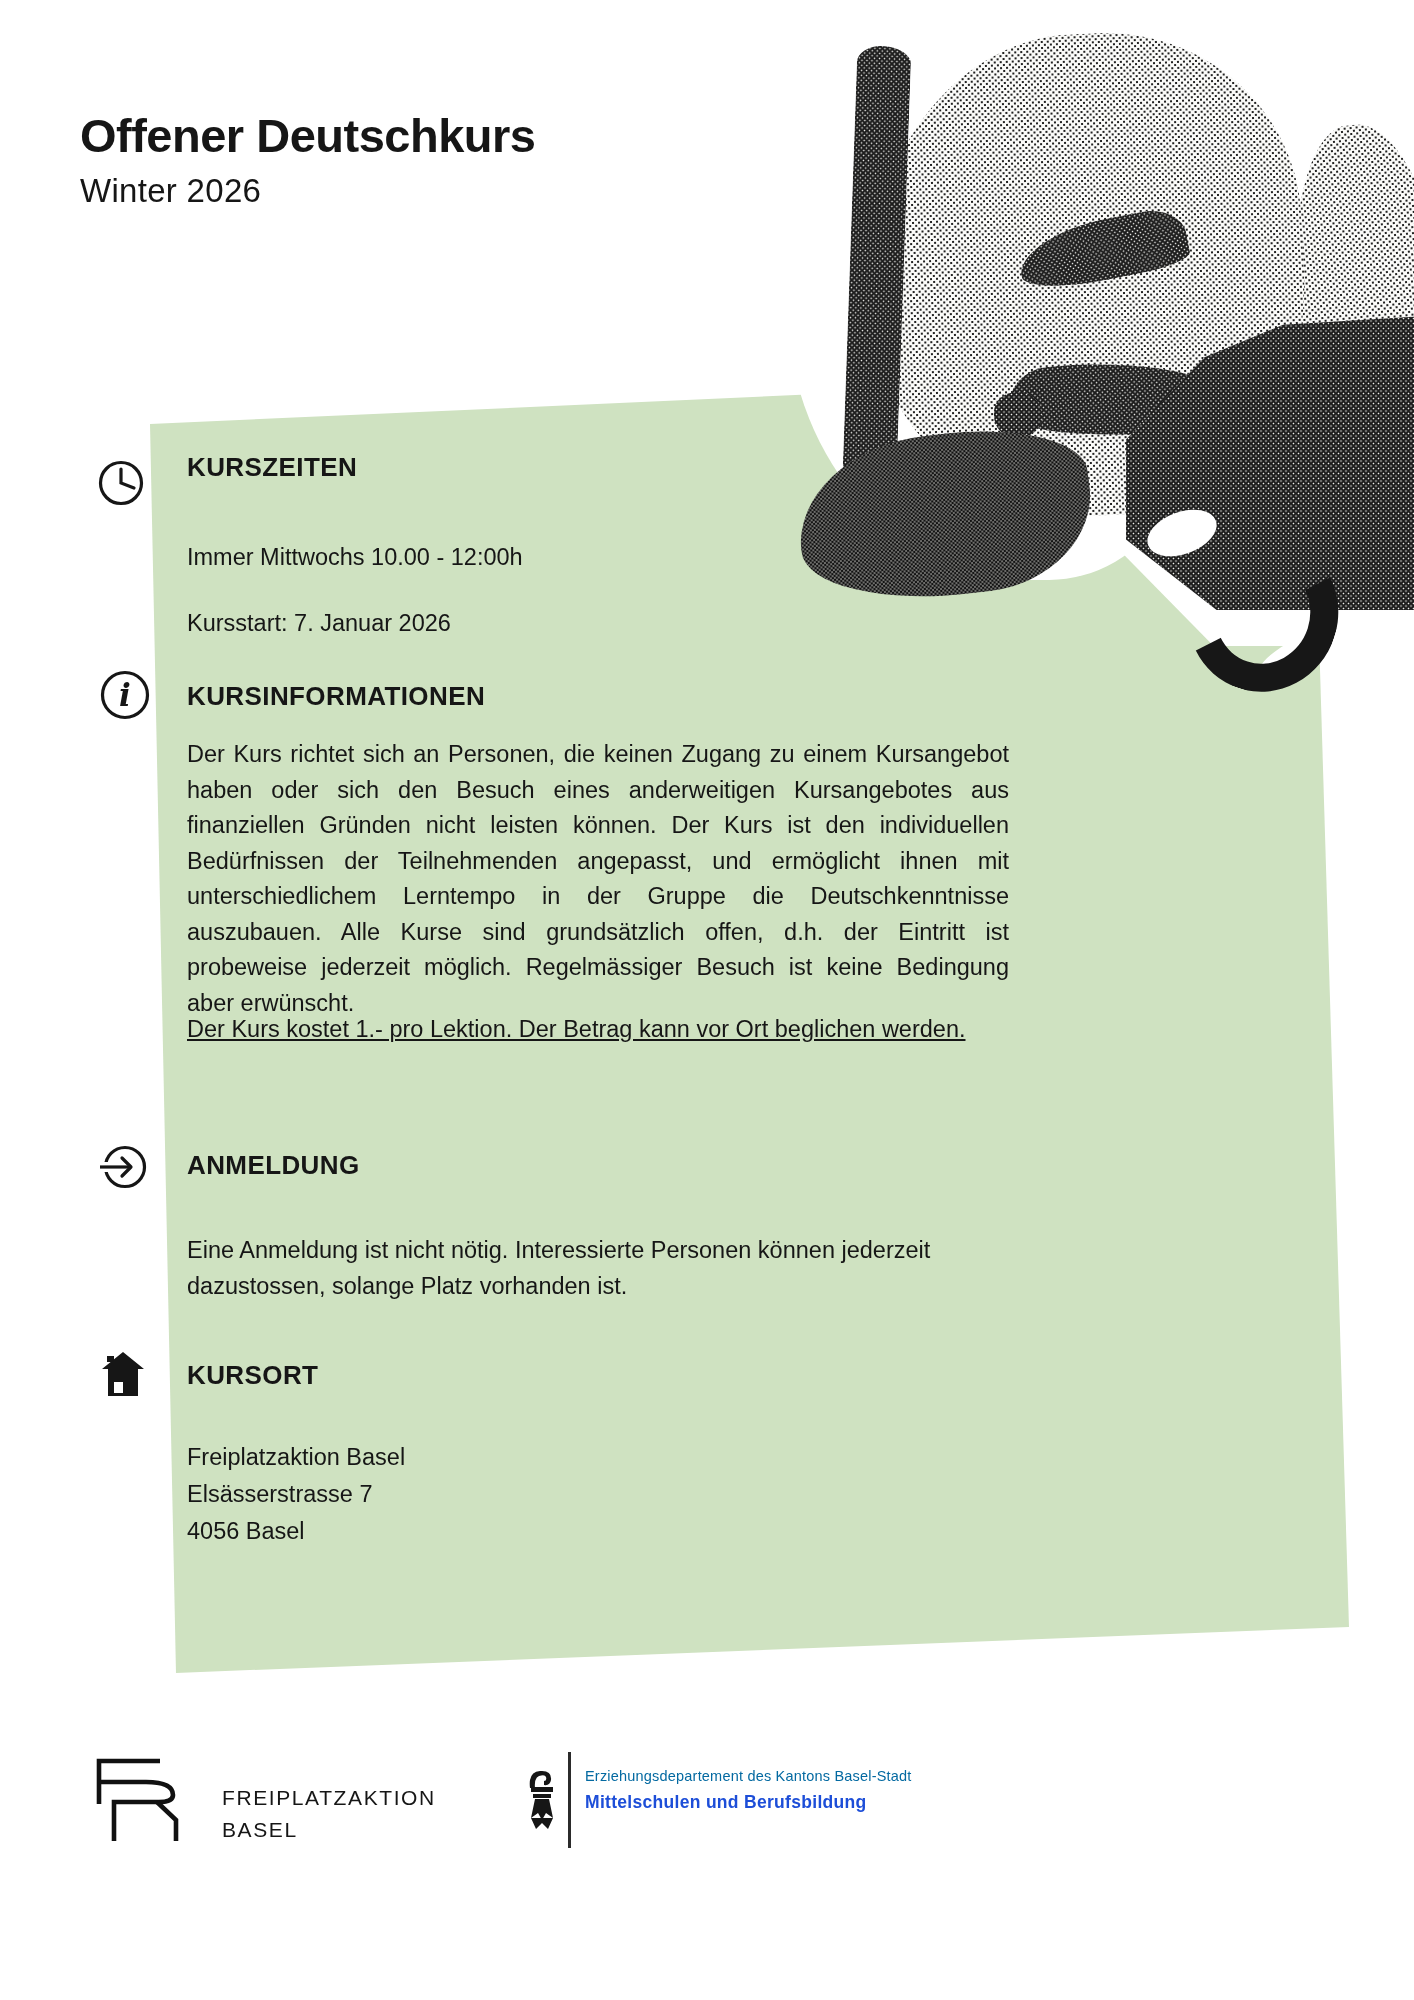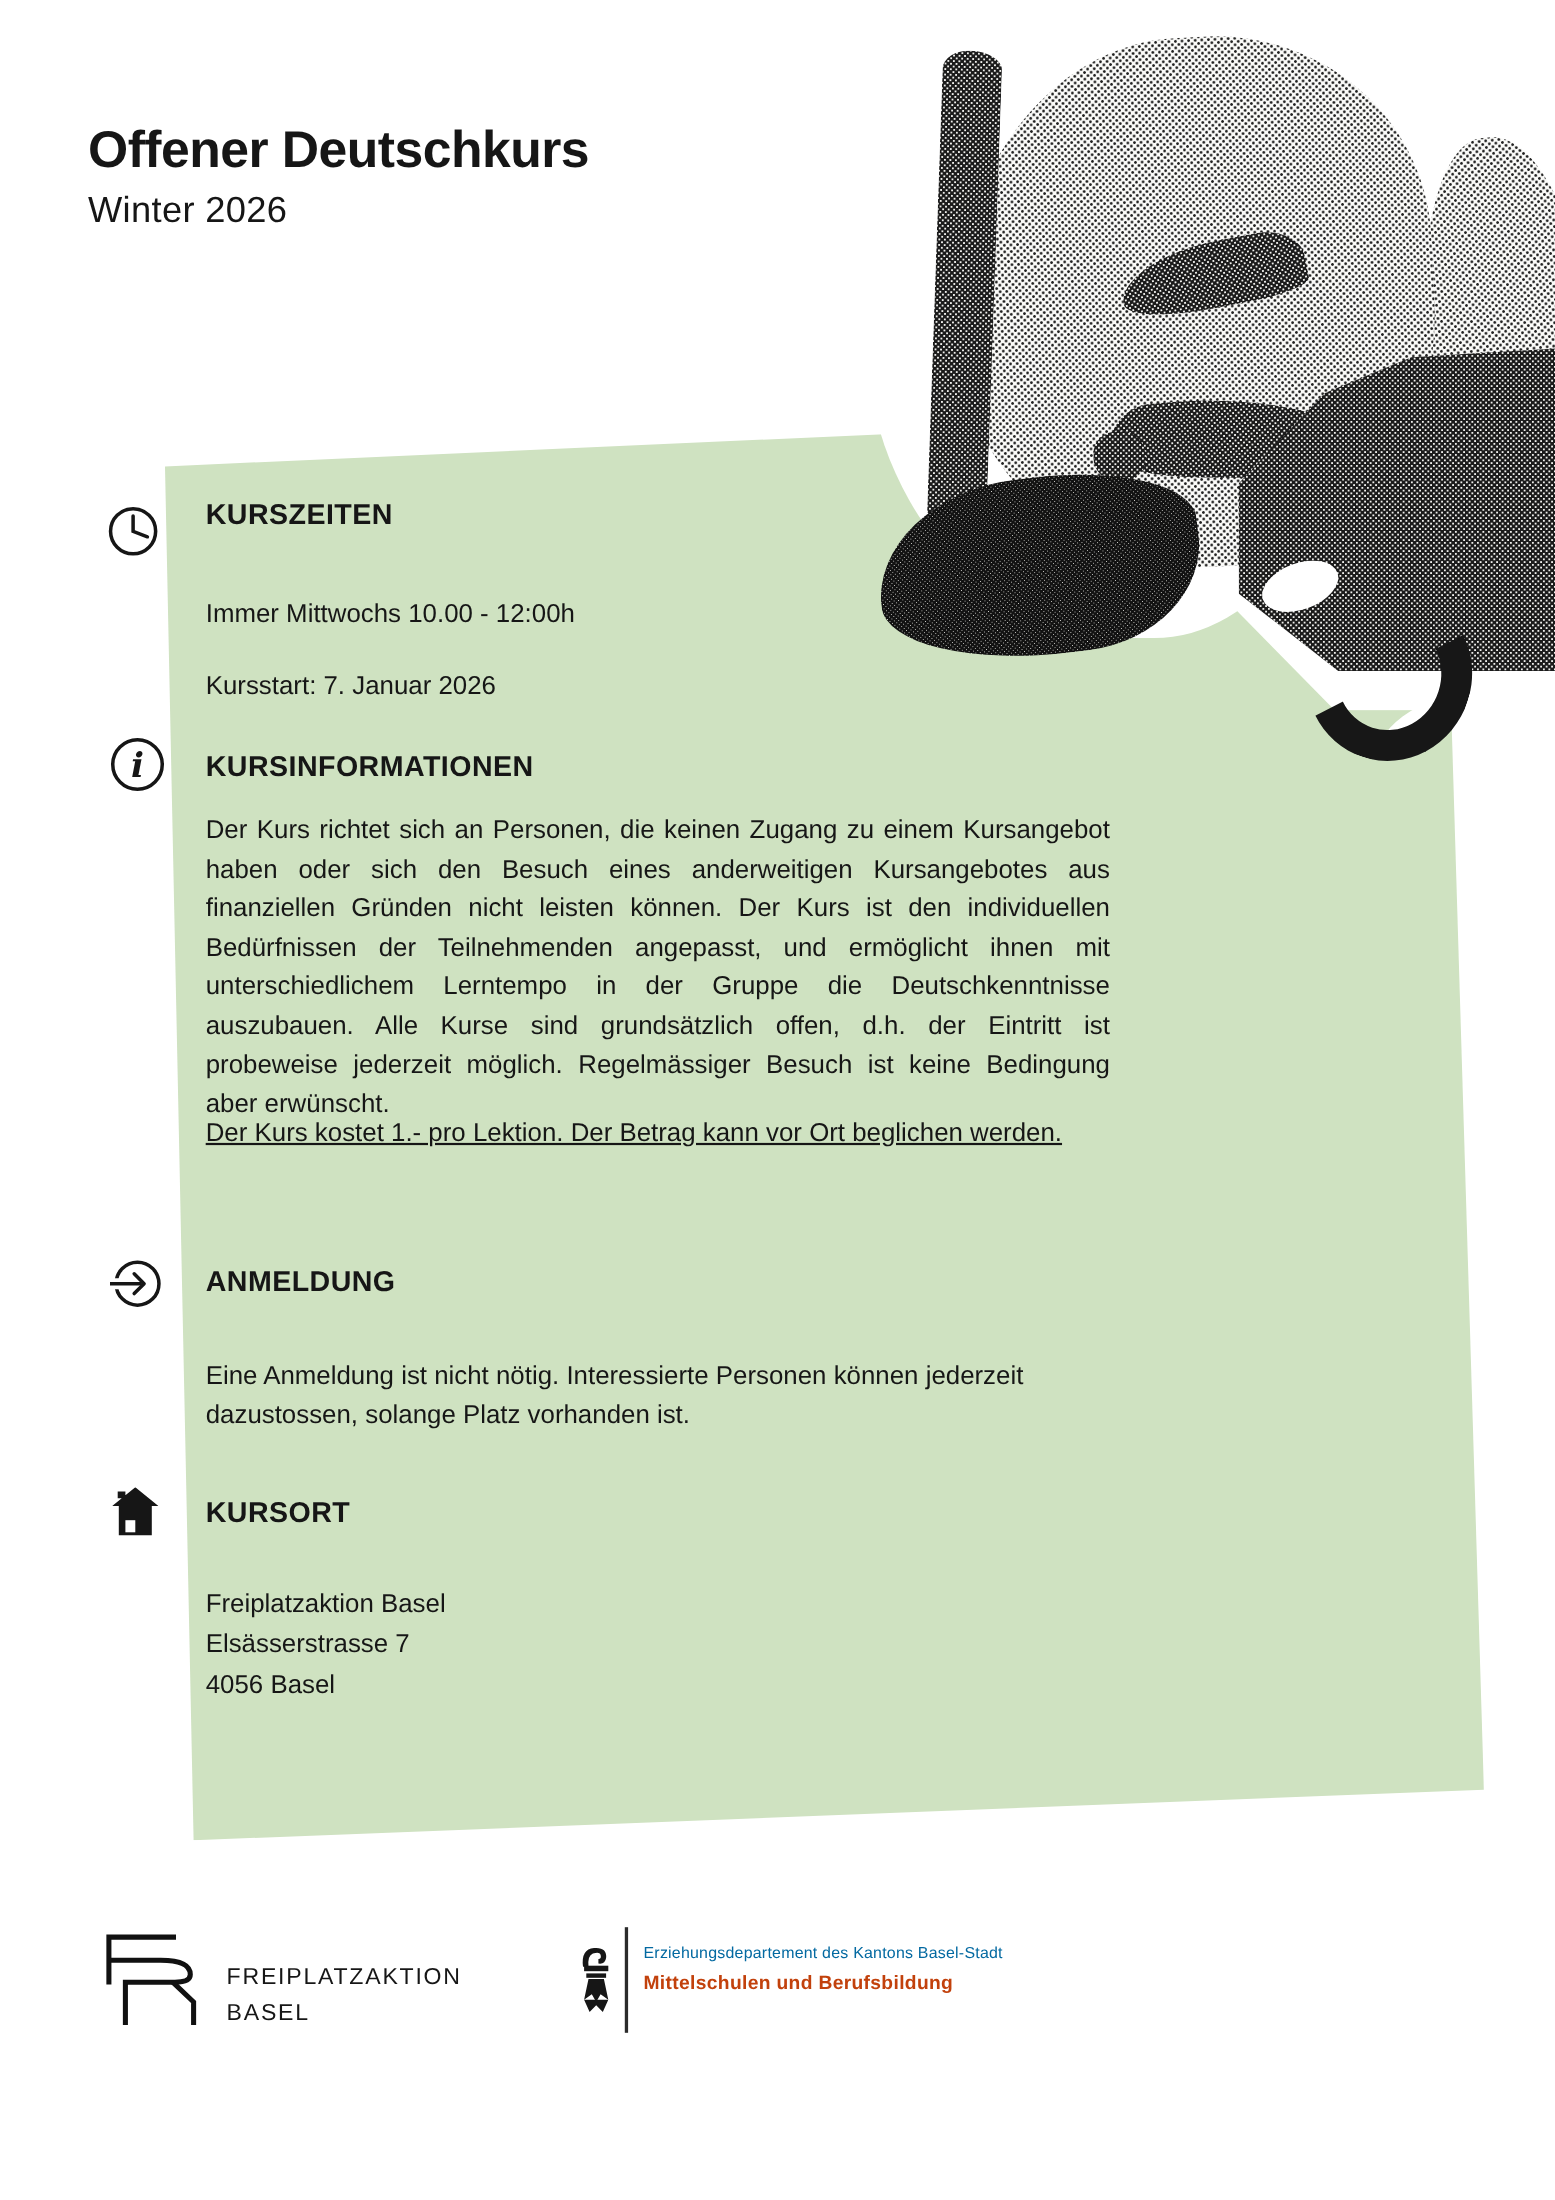--- a/index.html
+++ b/index.html
@@ -60,24 +60,24 @@
   .txt{position:absolute;z-index:10;}
   .title{left:80px;top:108px;font-size:47px;font-weight:700;letter-spacing:-.5px;}
   .subtitle{left:80px;top:172px;font-size:33px;font-weight:400;letter-spacing:.3px;}
   .heading{font-size:26px;font-weight:700;letter-spacing:.4px;text-align:center;}
   .body{font-size:23.5px;line-height:35.5px;letter-spacing:0;}
   .just{width:822px;text-align:justify;hyphens:auto;-webkit-hyphens:auto;}
   .nowrap{white-space:nowrap;}
   .icon{position:absolute;z-index:10;}
 
   
-  .fp-name{left:206px;top:1782px;font-size:21px;letter-spacing:1.6px;line-height:32px;}
+  .fp-name{left:222px;top:1782px;font-size:21px;letter-spacing:1.6px;line-height:32px;}
   .divider{position:absolute;z-index:10;left:568px;top:1752px;width:2.5px;height:96px;background:#2b2b2b;}
   .dept1{left:585px;top:1768px;font-size:14.5px;letter-spacing:.2px;color:#0369a1;}
-  .dept2{left:585px;top:1792px;font-size:17.5px;font-weight:700;letter-spacing:.3px;color:#c2410c;}
+  .dept2{left:585px;top:1792px;font-size:17.5px;font-weight:700;letter-spacing:.3px;color:#1d4ed8;}
 </style>
 </head>
 <body>
 
 <div class="page">
 
   <div class="green-panel"></div>
 
   <div class="collage">
     <div class="backing1"></div>

